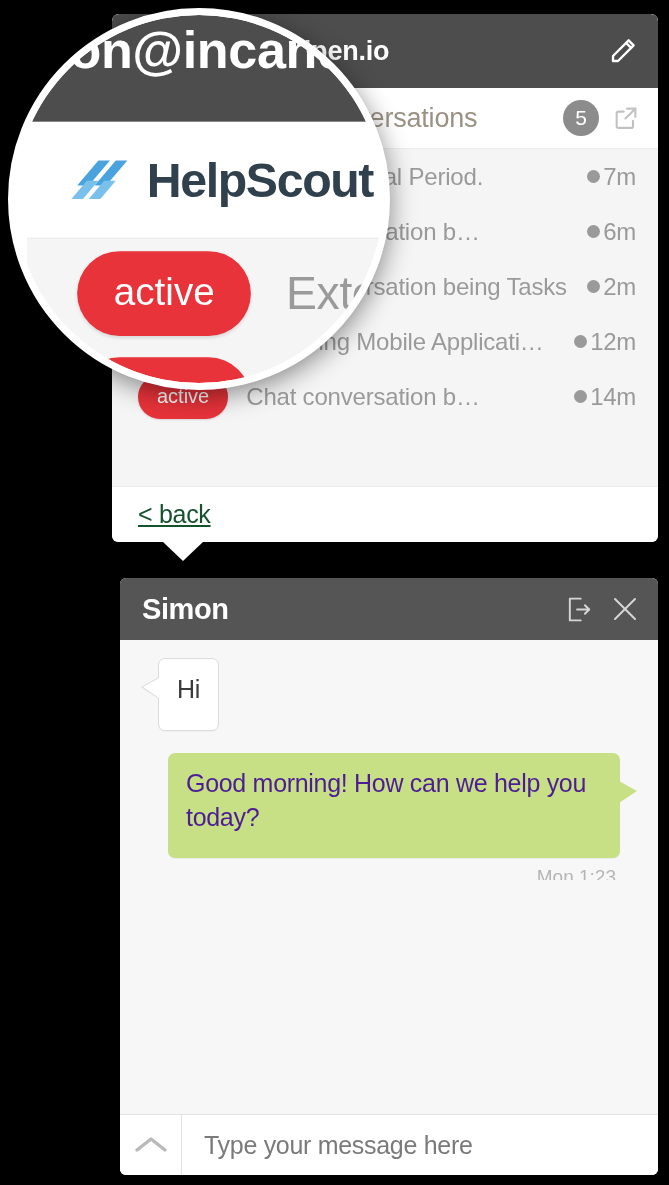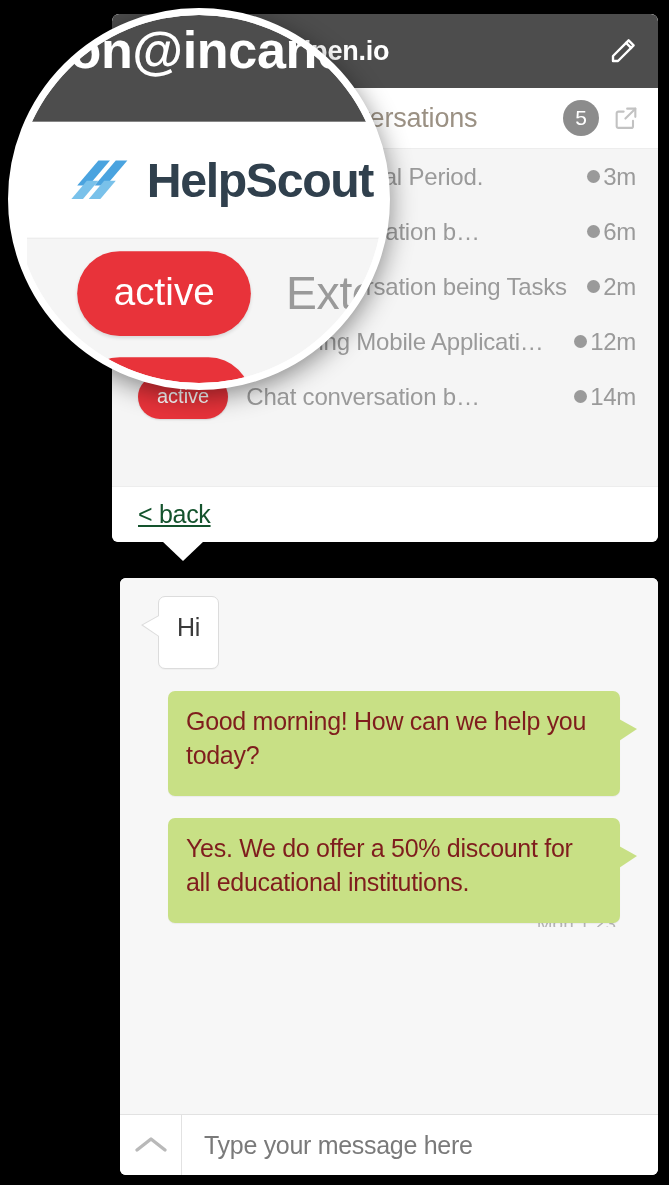--- a/index.html
+++ b/index.html
@@ -146,21 +146,21 @@
     content:""; position:absolute; left:-18px; top:18px;
     border-top:10px solid transparent; border-bottom:12px solid transparent;
     border-right:18px solid #dcdcdc;
   }
   .bubble.in::after{
     content:""; position:absolute; left:-16px; top:19px;
     border-top:9px solid transparent; border-bottom:11px solid transparent;
     border-right:16px solid #ffffff;
   }
   .bubble.out{
-    background:#c8e085; margin-right:18px; color:#7f1d1d;
+    background:#c8e085; margin-right:18px; color:#4c1d95;
     box-shadow:0 1px 1px rgba(0,0,0,.05);
   }
   .bubble.out::after{
     content:""; position:absolute; right:-17px; top:28px;
     border-top:10px solid transparent; border-bottom:12px solid transparent;
     border-left:18px solid #c8e085;
   }
   .msg-meta{
     text-align:right; font-size:19px; color:#b5b5b5; margin:-14px 22px 0 0;
     height:14px; overflow:hidden;
@@ -227,21 +227,21 @@
           </span>
         </div>
       </div>
 
       <div class="lp-list">
         <div class="conv-row">
           <span class="badge-active">active</span>
           <span class="conv-title">Extending Trial Period.</span>
           <span class="conv-time">
             <i class="conv-dot"></i>
-            <em style="font-style:normal">3m</em>
+            <em style="font-style:normal">7m</em>
           </span>
         </div>
         <div class="conv-row">
           <span class="badge-active">active</span>
           <span class="conv-title">Chat conversation b…</span>
           <span class="conv-time">
             <i class="conv-dot"></i>
             <em style="font-style:normal">6m</em>
           </span>
         </div>
@@ -317,35 +317,50 @@
           </div>
 
         </div>
 
       </div>
     </div>
   </div>
 
   <div class="chat-panel">
 
+    <div class="chat-header">
+      <span class="chat-name">Simon</span>
+      <span class="chat-hdr-icons">
+        <span class="icon-exit">
+          <svg viewBox="0 0 24 24" width="29" height="29" fill="none" stroke="#d6d6d6" stroke-width="1.6" stroke-linecap="round" stroke-linejoin="round">
+            <path d="M13 3H4v18h9"></path>
+            <path d="M10 12h10"></path>
+            <path d="M16.5 8.5L20 12l-3.5 3.5"></path>
+          </svg>
+        </span>
+        <span class="icon-close">
+          <svg viewBox="0 0 24 24" width="30" height="30" fill="none" stroke="#d6d6d6" stroke-width="1.6" stroke-linecap="round">
+            <path d="M4 4l16 16"></path>
+            <path d="M20 4L4 20"></path>
+          </svg>
+        </span>
+      </span>
+    </div>
 
     <div class="chat-body">
 
       <div class="msg-row in">
         <div class="bubble in">Hi</div>
       </div>
 
       <div class="msg-row out">
         <div class="bubble out">Good morning! How can we help you today?</div>
       </div>
 
 
-      <div class="msg-row out" style="margin-bottom:4px">
-        <div class="bubble out">Yes. We do offer a 50% discount for all educational institutions.</div>
-      </div>
       <div class="msg-meta">Mon 1:23</div>
 
     </div>
 
     <div class="chat-footer">
       <span class="chevron-box">
         <span class="chevron-icon">
           <svg viewBox="0 0 36 22" width="36" height="22" fill="none" stroke="#b9b9b9" stroke-width="3.4" stroke-linecap="round" stroke-linejoin="round">
             <path d="M4 16 L18 5 L32 16"></path>
           </svg>

